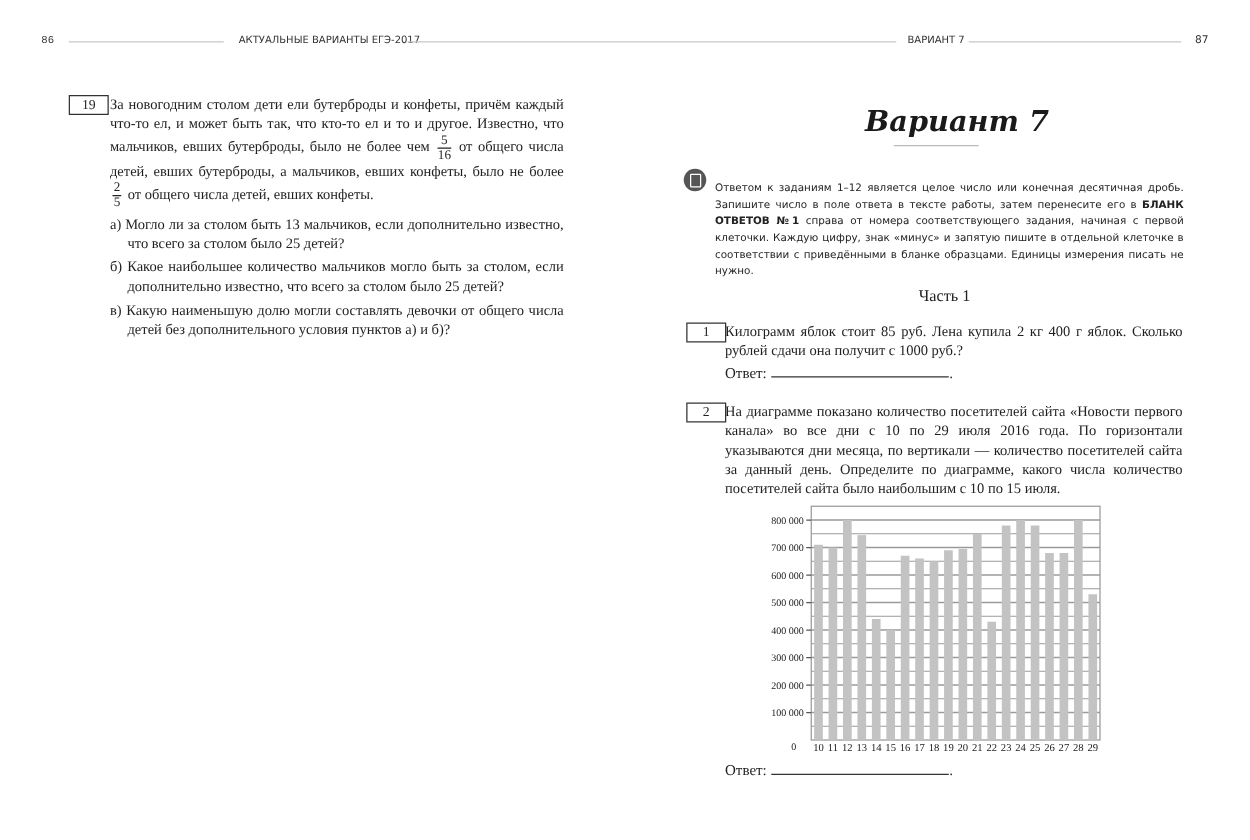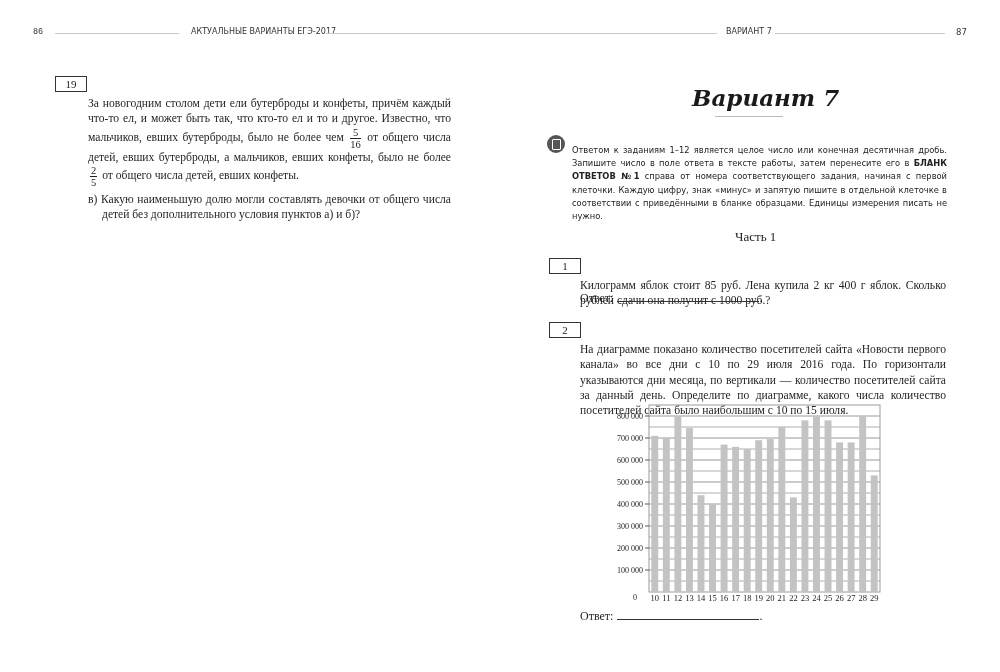--- a/index.html
+++ b/index.html
@@ -1,21 +1,21 @@
 <!DOCTYPE html>
 <html><head>
 <meta charset="utf-8">
 <style>
   html, body { margin:0; padding:0; background:#fff; }
   body { width:1000px; height:672px; position:relative; overflow:hidden; font-family:"Liberation Serif", serif; color:#1f1f1f; }
   .hdr-line { position:absolute; top:33px; height:1px; background:#c8c8c8; }
   .pnum { position:absolute; top:27px; font-family:"DejaVu Sans", sans-serif; font-size:8.5px; color:#333; }
   .htitle { position:absolute; top:27px; font-family:"DejaVu Sans", sans-serif; font-size:8px; color:#333; text-transform:uppercase; }
 
-  .task { position:absolute; font-size:11.6px; line-height:15.3px; text-align:justify;margin-top:20px; }
+  .task { position:absolute; font-size:11.6px; line-height:15.3px; text-align:justify; }
   .tnum { position:absolute; width:30px; height:14px; border:1px solid #333; text-align:center; font-size:11px; line-height:14px; }
   .frac { display:inline-block; vertical-align:middle; text-align:center; font-size:10.5px; line-height:11px; margin:0 2px; }
   .frac .n { display:block; border-bottom:1px solid #222; padding:0 1px; }
   .frac .d { display:block; }
   .sub { padding-left:14px; text-indent:-14px; margin-top:4px; }
 
   .vtitle { position:absolute; left:692px; top:84px; font-family:"DejaVu Serif", serif; font-style:italic; font-weight:bold; font-size:23px; color:#1a1a1a; }
   .vtitle-underline { position:absolute; left:715px; top:116px; width:68px; height:1px; background:#bbb; }
   .note { position:absolute; left:572px; top:144px; width:375px; font-family:"DejaVu Sans", sans-serif; font-size:8.3px; line-height:13.2px; text-align:justify; color:#222; }
   .note b { font-weight:bold; }
@@ -41,20 +41,22 @@
 
 <div class="tnum" style="left:55px; top:76px;">19</div>
 <div class="task" style="left:88px; top:76px; width:363px;">
   <div>
     <span>За новогодним столом дети ели бутерброды и конфеты, причём каждый что-то ел, и может быть так, что кто-то ел и то и другое. Известно, что мальчиков, евших бутерброды, было не более чем</span>
     <span class="frac"><span class="n">5</span><span class="d">16</span></span>
     <span>от общего числа детей, евших бутерброды, а мальчиков, евших конфеты, было не более</span>
     <span class="frac"><span class="n">2</span><span class="d">5</span></span>
     <span>от общего числа детей, евших конфеты.</span>
   </div>
+  <div class="sub">а) Могло ли за столом быть 13 мальчиков, если дополнительно известно, что всего за столом было 25 детей?</div>
+  <div class="sub">б) Какое наибольшее количество мальчиков могло быть за столом, если дополнительно известно, что всего за столом было 25 детей?</div>
   <div class="sub">в) Какую наименьшую долю могли составлять девочки от общего числа детей без дополнительного условия пунктов а) и б)?</div>
 </div>
 
 <div class="vtitle">Вариант  7</div>
 <div class="vtitle-underline"></div>
 <div class="note-icon"></div>
 <div class="note">
   <span>Ответом к заданиям 1–12 является целое число или конечная десятичная дробь. Запишите число в поле ответа в тексте работы, затем перенесите его в </span><b>БЛАНК ОТВЕТОВ №1</b><span> справа от номера соответствующего задания, начиная с первой клеточки. Каждую цифру, знак «минус» и запятую пишите в отдельной клеточке в соответствии с приведёнными в бланке образцами. Единицы измерения писать не нужно.</span>
 </div>
 <div class="part">Часть 1</div>

